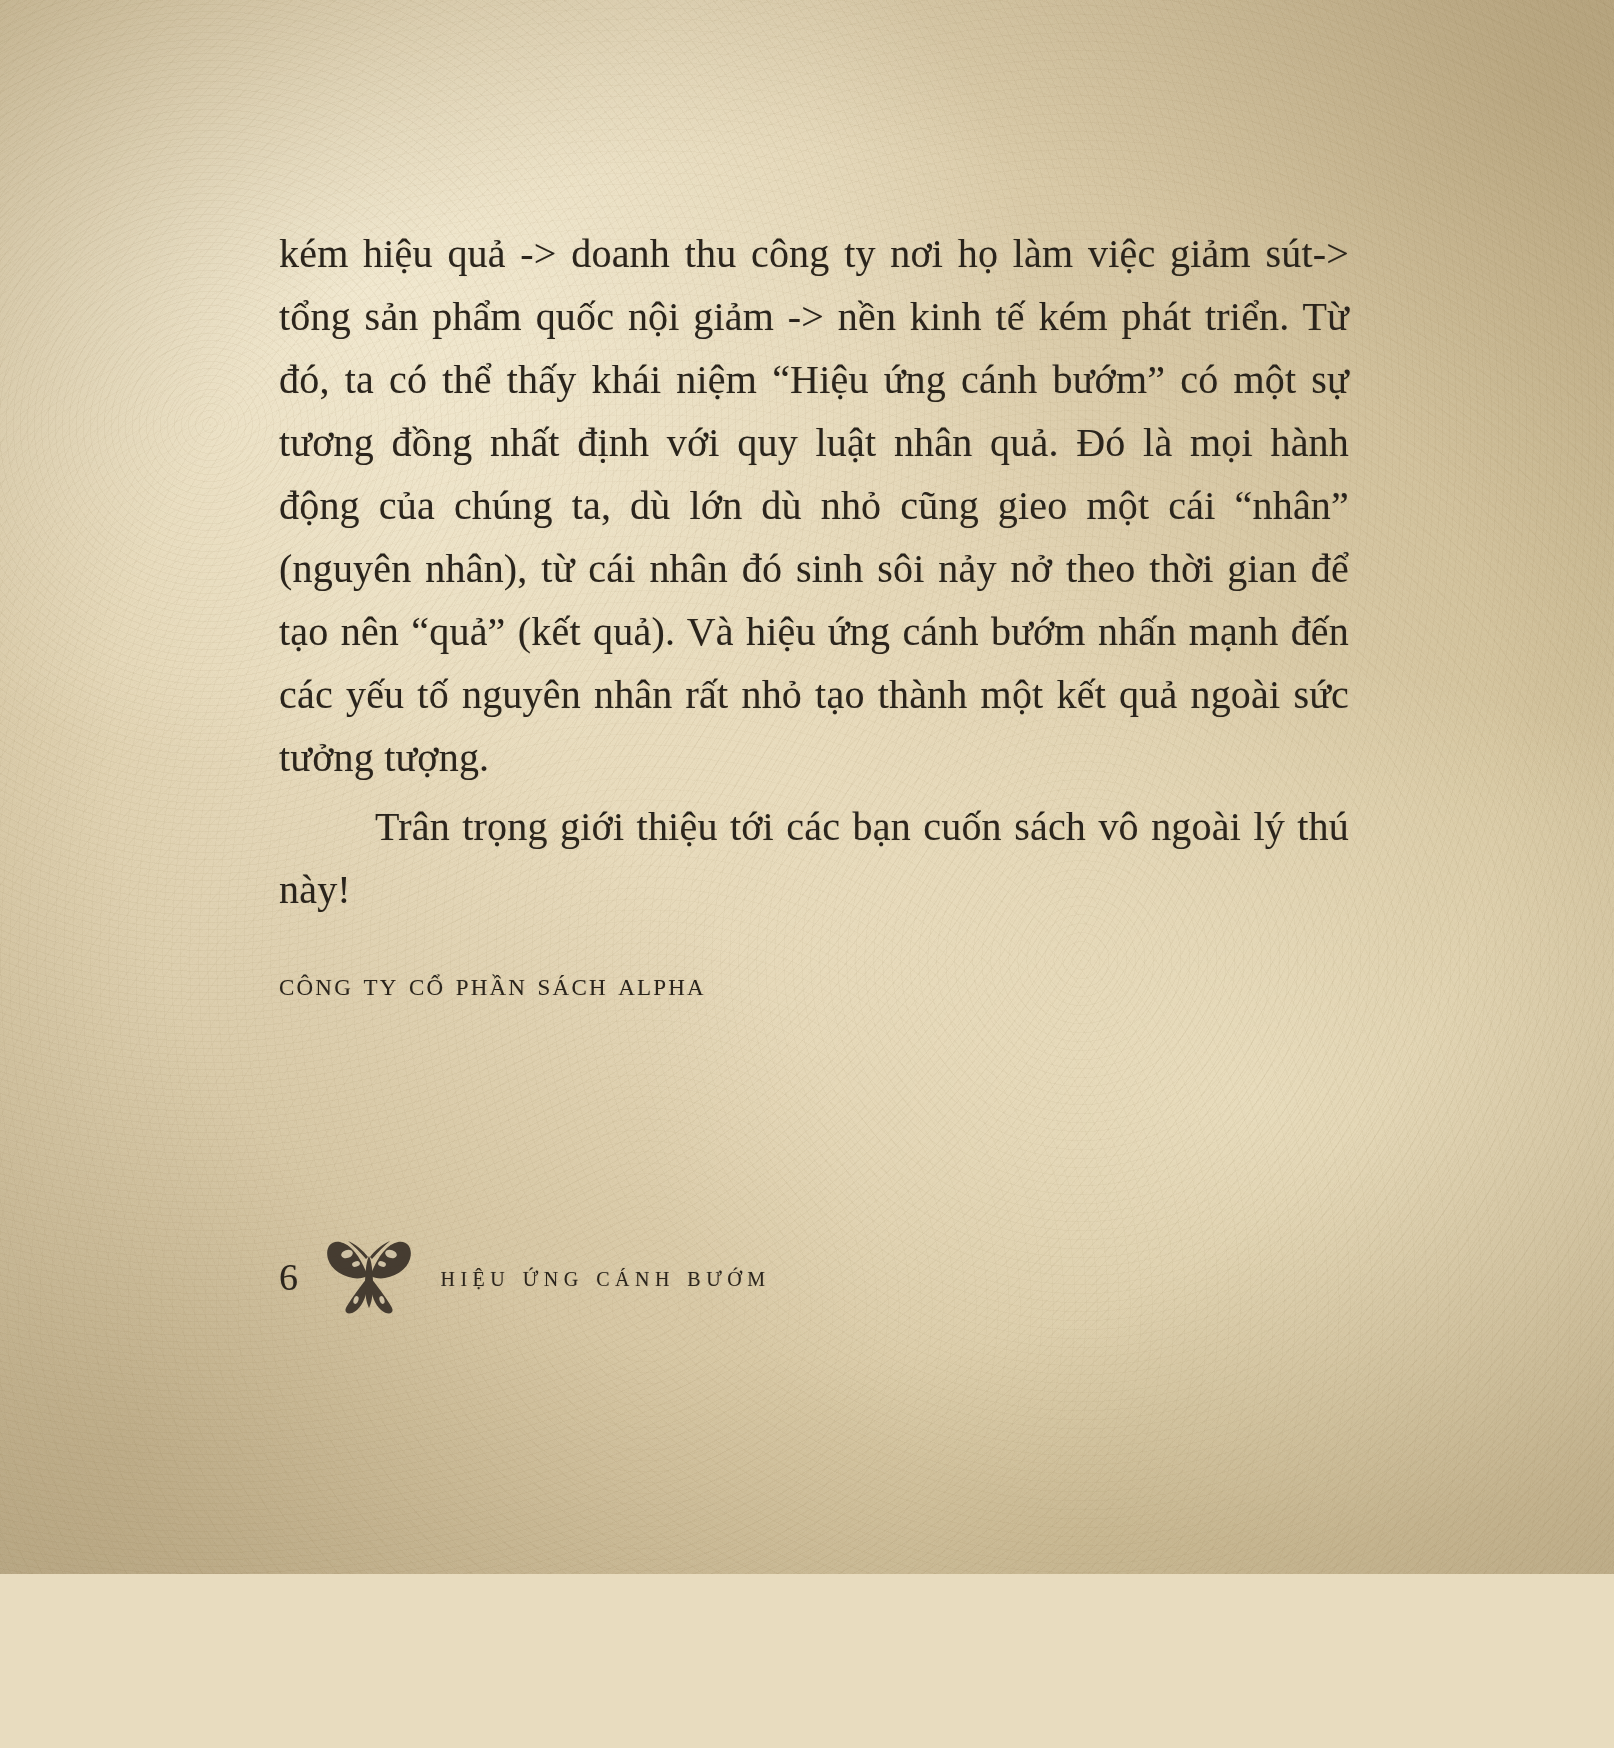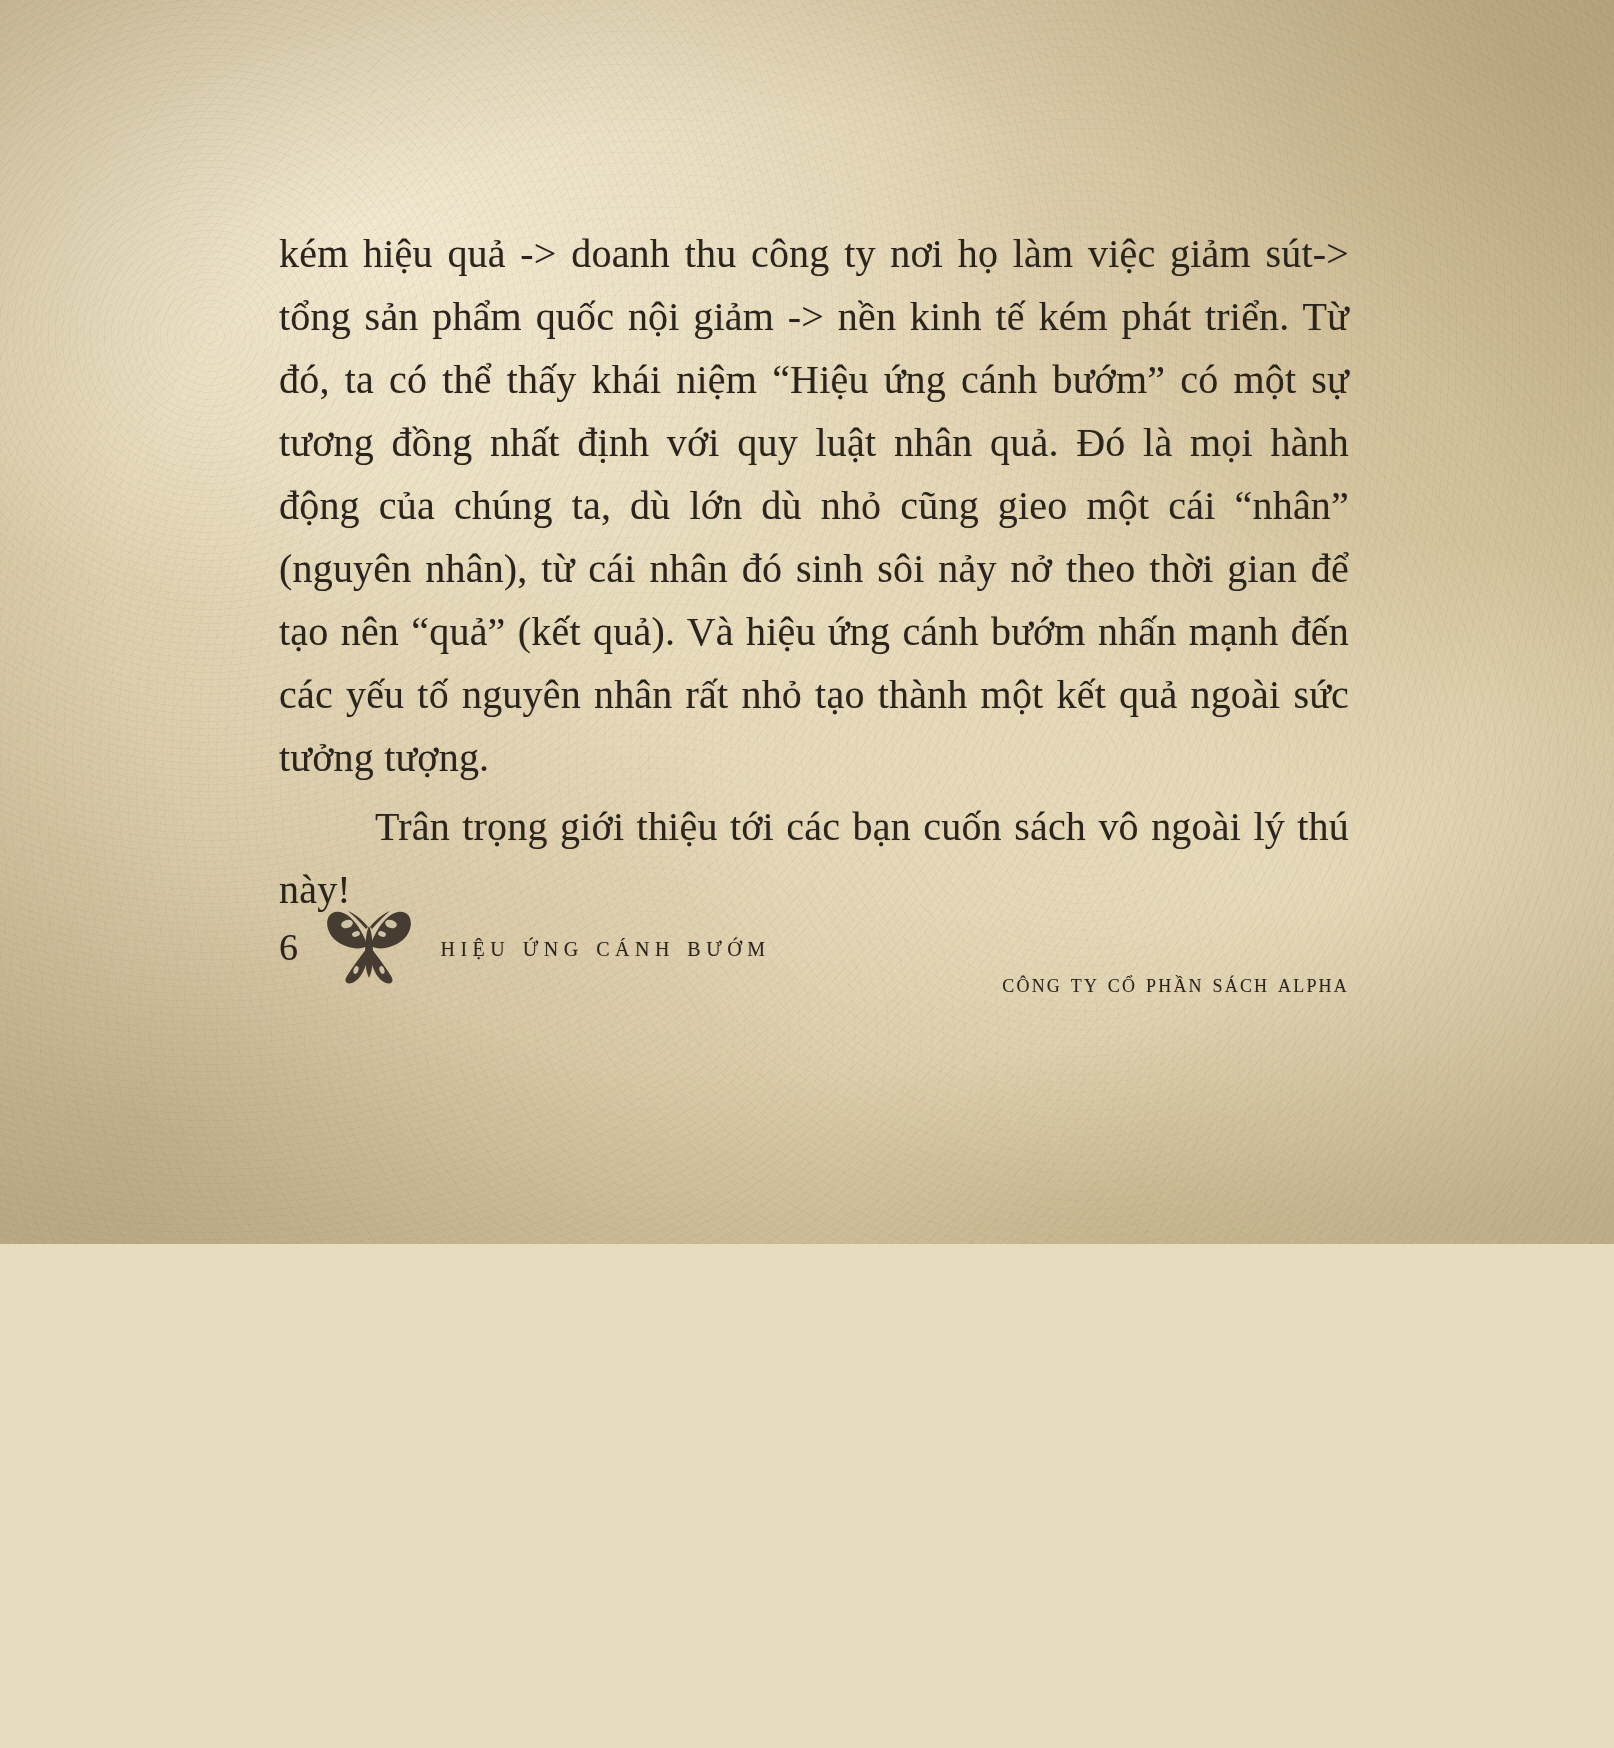--- a/index.html
+++ b/index.html
@@ -13,21 +13,21 @@
     height: 1748px;
     overflow: hidden;
     background-color: #e8dcbf;
     font-family: "Liberation Serif", serif;
   }
 
   
   .page {
     position: relative;
     width: 1614px;
-    height: 1244px;
+    height: 1574px;
     box-sizing: border-box;
     background-color: #e9dcbd;
     background-image:
       radial-gradient(ellipse 60% 45% at 22% 18%, rgba(255,250,232,0.55), rgba(255,250,232,0) 70%),
       radial-gradient(ellipse 55% 40% at 78% 70%, rgba(255,248,225,0.40), rgba(255,248,225,0) 70%),
       radial-gradient(ellipse 80% 60% at 50% 50%, rgba(238,226,198,0.0), rgba(176,153,108,0.30) 100%),
       radial-gradient(circle at 8% 92%, rgba(150,126,80,0.28), rgba(150,126,80,0) 38%),
       radial-gradient(circle at 95% 6%, rgba(150,126,80,0.26), rgba(150,126,80,0) 34%),
       linear-gradient(118deg, #e6d8b6 0%, #efe4c8 28%, #e7dabb 55%, #ddcfab 78%, #e4d6b4 100%);
     filter: none;
@@ -78,25 +78,24 @@
 
   .para + .para {
     margin-top: 6px;
   }
 
   .para.indent {
     text-indent: 96px;
   }
 
   .signature {
-    margin: 40px 0 0 0;
-    text-align: right;
+    margin: 40px 16px 0 0;
     color: #2a241c;
     font-family: "Liberation Serif", serif;
-    font-size: 26px;
+    font-size: 33px;
     line-height: 46px;
     letter-spacing: 2.2px;
     font-variant: small-caps;
     text-transform: lowercase;
     text-shadow: 0 0 1px rgba(60,48,28,0.22);
   }
 
   
   .footer {
     position: absolute;

